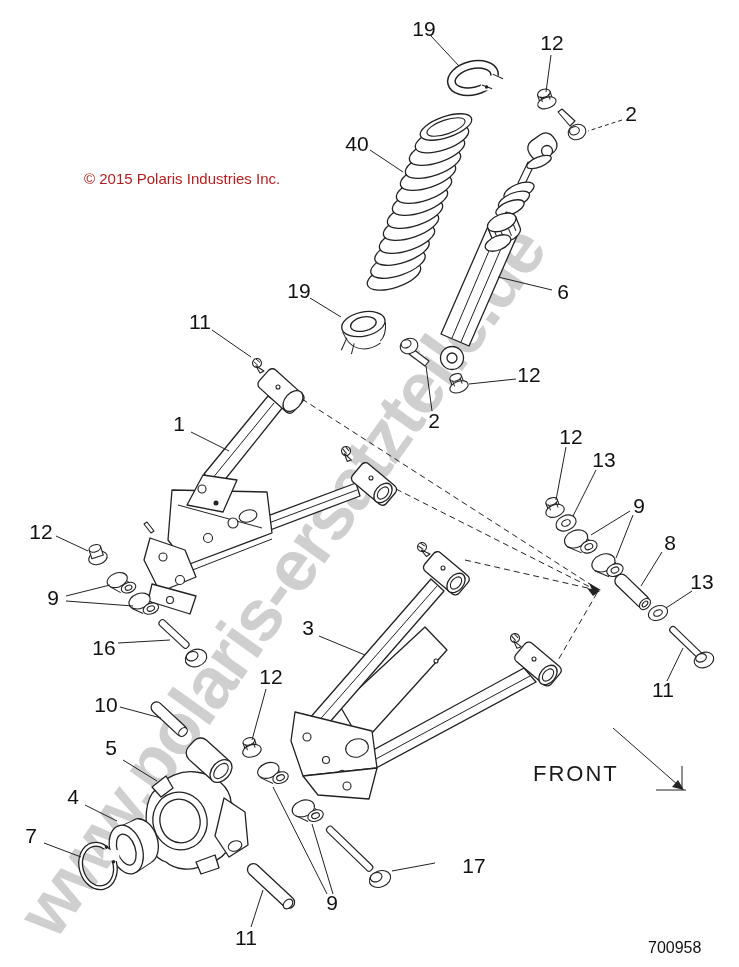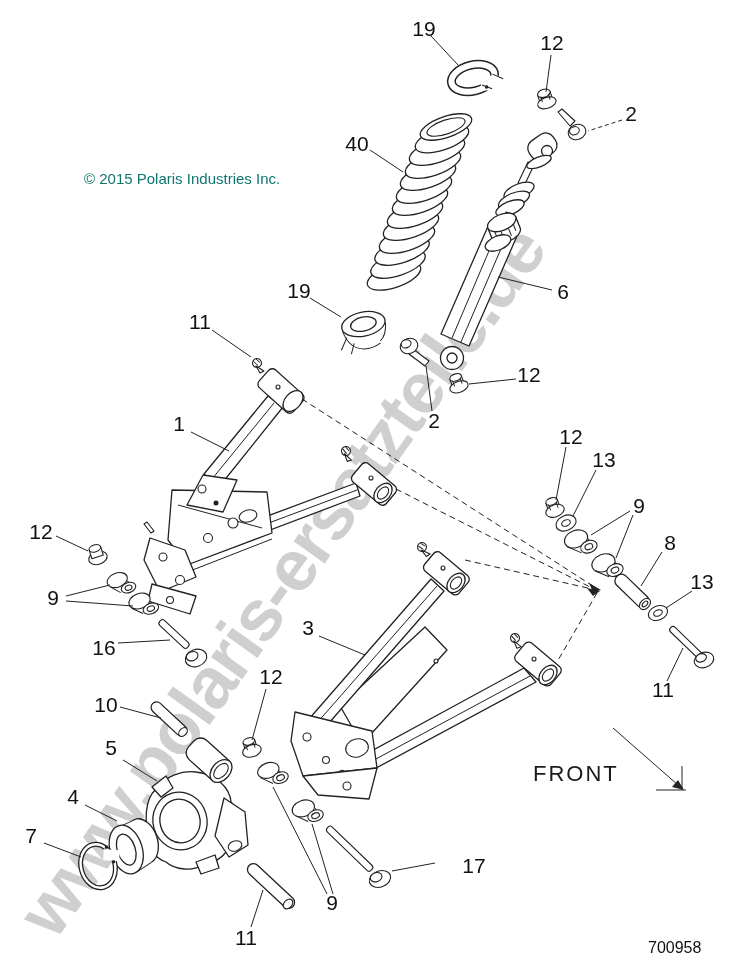--- a/index.html
+++ b/index.html
@@ -4,21 +4,21 @@
 <style>
   html,body{margin:0;padding:0;background:#fff;}
   #stage{position:relative;width:739px;height:967px;background:#ffffff;overflow:hidden;
          font-family:"Liberation Sans",sans-serif;}
   .watermark{position:absolute;left:64px;top:876px;line-height:1;white-space:nowrap;
              font-weight:bold;font-size:72px;letter-spacing:-2px;color:#c7c7c7;opacity:.85;
              transform:rotate(-54.5deg);transform-origin:left bottom;
              font-family:"Liberation Sans",sans-serif;}
   svg{position:absolute;left:0;top:0;}
   .callout{position:absolute;transform:translate(-50%,-50%);font-size:21px;color:#111;}
-  .copyright{position:absolute;left:84px;top:170px;font-size:15px;color:#0f766e;text-align:center;}
+  .copyright{position:absolute;left:84px;top:170px;font-size:15px;color:#b91c1c;text-align:center;}
   .front-label{position:absolute;left:533px;top:761px;font-size:22px;letter-spacing:2px;color:#1a1a1a;}
   .drawing-number{position:absolute;left:648px;top:939px;font-size:16px;color:#111;}
   
   .p{fill:#fff;stroke:#222;stroke-width:1.3;stroke-linejoin:round;}
   .pt{fill:#fff;stroke:#222;stroke-width:1.1;stroke-linejoin:round;}
   .ln{stroke:#222;stroke-width:1;fill:none;}
   .d{stroke-dasharray:6 4;}
   .dk{fill:#222;stroke:none;}
 </style>
 </head>

